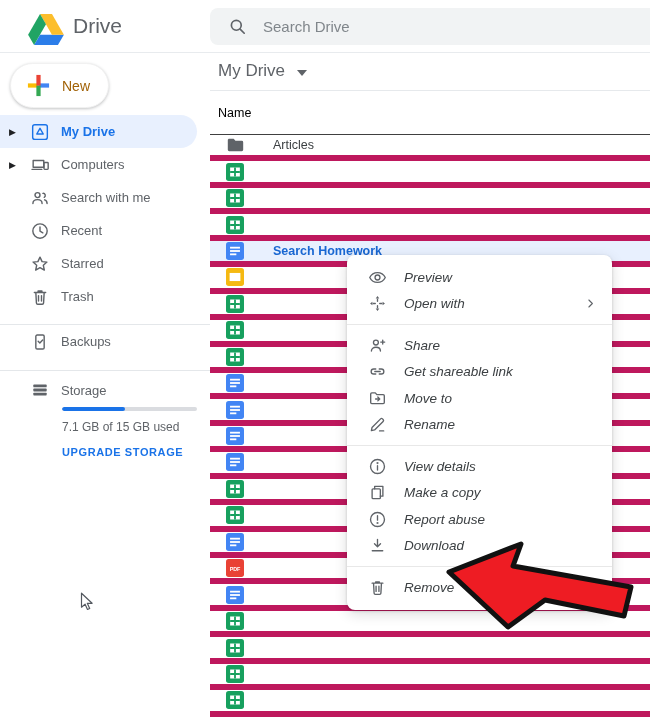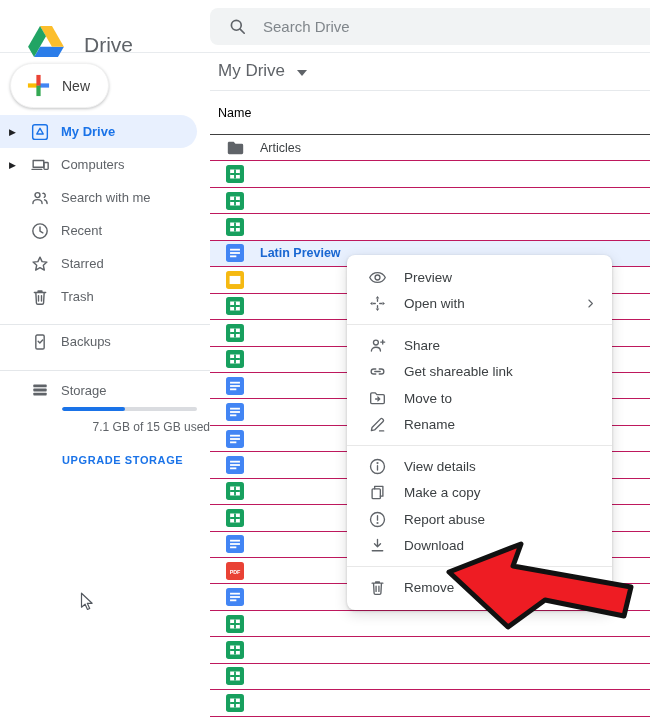--- a/index.html
+++ b/index.html
@@ -1,63 +1,63 @@
 <!DOCTYPE html>
 <html><head>
 <meta charset="utf-8">
 <style>
   html,body{margin:0;padding:0;background:#fff;}
   #app{position:relative;width:650px;height:719px;background:#fff;overflow:hidden;
        font-family:"Liberation Sans", sans-serif;color:#3c4043;-webkit-font-smoothing:antialiased;}
   
   .header{position:absolute;top:0;left:0;right:0;height:52px;border-bottom:1px solid #e8ebee;background:#fff;z-index:10;}
-  .brand{position:absolute;left:28px;top:26px;display:flex;align-items:flex-end;gap:11px;}
+  .brand{position:absolute;left:28px;top:14px;display:flex;align-items:flex-start;}
   .brand-logo{width:36px;height:31px;}
   .brand-name{margin-left:9px;font-size:21px;color:#5f6368;}
   .searchbar{position:absolute;left:210px;top:8px;width:448px;height:37px;background:#f1f3f4;border-radius:8px;display:flex;align-items:center;}
   .search-icon{width:19px;height:19px;color:#5f6368;margin-left:18px;flex:0 0 auto;}
   .searchbar input{border:none;outline:none;background:transparent;font-family:Liberation Sans, sans-serif;font-size:15px;color:#3c4043;margin-left:14px;width:300px;}
   .searchbar input::placeholder{color:#80868b;}
   
   .sidebar{position:absolute;top:52px;left:0;width:210px;bottom:0;background:#fff;z-index:5;}
   .new-btn{margin:11px 0 0 10px;width:97px;height:43px;border-radius:24px;background:#fff;border:1px solid #f1f1f1;
            box-shadow:0 1px 3px rgba(60,64,67,.3);display:flex;align-items:center;cursor:pointer;}
   .new-plus{width:25px;height:25px;margin-left:15px;}
-  .new-label{margin-left:11px;font-size:14px;color:#404040;}
+  .new-label{margin-left:11px;font-size:14px;color:#a16207;}
   #nav-list{margin-top:7px;}
   .nav-item{height:33px;display:flex;align-items:center;padding-left:9px;margin-right:13px;
             border-radius:0 18px 18px 0;cursor:pointer;}
   .nav-caret{width:12px;font-size:9px;color:#202124;flex:0 0 auto;}
   .nav-icon{width:20px;height:20px;margin-left:9px;color:#5f6368;flex:0 0 auto;}
   .nav-label{margin-left:11px;font-size:13px;font-weight:500;color:#5f6368;white-space:nowrap;}
   .nav-item.selected{background:#e8f0fe;}
   .nav-item.selected .nav-icon{color:#1a73e8;}
   .nav-item.selected .nav-label{color:#1a73e8;font-weight:700;}
   .side-sep{border-top:1px solid #e4e7ea;margin-top:11px;}
   .side-sep2{border-top:1px solid #e4e7ea;margin-top:12px;}
   .storage-block{margin-top:5px;}
   .storage-bar{margin:3px 13px 0 62px;height:4px;background:#dadce0;border-radius:2px;overflow:hidden;}
   .storage-fill{height:100%;background:#1a73e8;border-radius:2px;}
-  .storage-usage{margin:9px 0 12px 62px;font-size:12px;color:#5f6368;text-align:right;}
+  .storage-usage{margin:9px 0 4px 62px;font-size:12px;color:#5f6368;}
   .storage-upgrade{margin:8px 0 9px 62px;font-size:11px;font-weight:700;letter-spacing:.6px;color:#1a73e8;cursor:pointer;display:inline-block;}
   
   .main{position:absolute;top:52px;left:210px;right:0;bottom:0;overflow:hidden;background:#fff;}
   .toolbar{height:38px;display:flex;align-items:center;border-bottom:1px solid #e6e9ec;padding-left:8px;}
   .page-title{font-size:17px;color:#5f6368;}
   .title-caret{width:0;height:0;border-left:5px solid transparent;border-right:5px solid transparent;border-top:6px solid #5f6368;margin-left:12px;margin-top:3px;cursor:pointer;}
   .colhead{height:43px;display:flex;align-items:center;border-bottom:1px solid #404040;padding-left:8px;font-size:12.5px;color:#000000;}
-  .file-row{box-sizing:border-box;height:26.45px;display:flex;align-items:center;padding-left:16px;border-bottom:1px solid #be185d;cursor:pointer;}
+  .file-row{box-sizing:border-box;height:26.45px;display:flex;align-items:center;padding-left:16px;border-bottom:6px solid #be185d;cursor:pointer;gap:13px;}
   .file-icon{width:18px;height:18px;flex:0 0 auto;}
   .file-name{margin-left:16px;font-size:12.5px;color:#3c4043;white-space:nowrap;}
   .file-row.selected{background:#e8f0fe;}
   .file-row.selected .file-name{color:#1967d2;font-weight:700;}
   
   .menu{position:absolute;left:347px;top:255px;width:265px;background:#fff;border-radius:8px;padding:9px 0;z-index:50;
         box-shadow:0 1px 3px rgba(0,0,0,.18), 0 4px 14px rgba(0,0,0,.14);}
-  .menu-item{height:26.5px;display:flex;align-items:center;padding:0 14px 0 21px;font-size:13.5px;color:#3c4043;cursor:pointer;}
+  .menu-item{height:26.5px;display:flex;align-items:center;padding:0 14px 0 21px;font-size:13.5px;color:#3c4043;cursor:pointer;font-style:italic;}
   .mi-icon{width:19px;height:19px;color:#5f6368;flex:0 0 auto;}
   .mi-label{margin-left:17px;white-space:nowrap;}
   .mi-chevron{margin-left:auto;width:15px;height:15px;color:#5f6368;}
   .menu-sep{border-top:1px solid #e8e8e8;margin:7px 0;}
   
   .annot-arrow{position:absolute;left:0;top:0;width:650px;height:719px;z-index:60;pointer-events:none;}
   .cursor{position:absolute;left:80px;top:592px;width:14px;height:20px;z-index:70;pointer-events:none;}
 </style>
 </head>
 <body>
@@ -211,21 +211,21 @@
         </div>
         <div class="file-row selected">
           <span class="file-icon"><svg viewBox="0 0 20 20" width="100%" height="100%">
               <rect width="20" height="20" rx="3" fill="#4285f4"></rect>
               <g fill="#fff">
                 <rect x="4.5" y="5.3" width="11" height="2"></rect>
                 <rect x="4.5" y="9" width="11" height="2"></rect>
                 <rect x="4.5" y="12.7" width="7" height="2"></rect>
               </g>
             </svg></span>
-          <span class="file-name">Latin Preview</span>
+          <span class="file-name">Search Homework</span>
         </div>
         <div class="file-row">
           <span class="file-icon"><svg viewBox="0 0 20 20" width="100%" height="100%">
               <rect width="20" height="20" rx="3" fill="#f5b912"></rect>
               <rect x="4" y="5.5" width="12" height="9" fill="#fff"></rect>
             </svg></span>
           <span class="file-name"></span>
         </div>
         <div class="file-row">
           <span class="file-icon"><svg viewBox="0 0 20 20" width="100%" height="100%">

